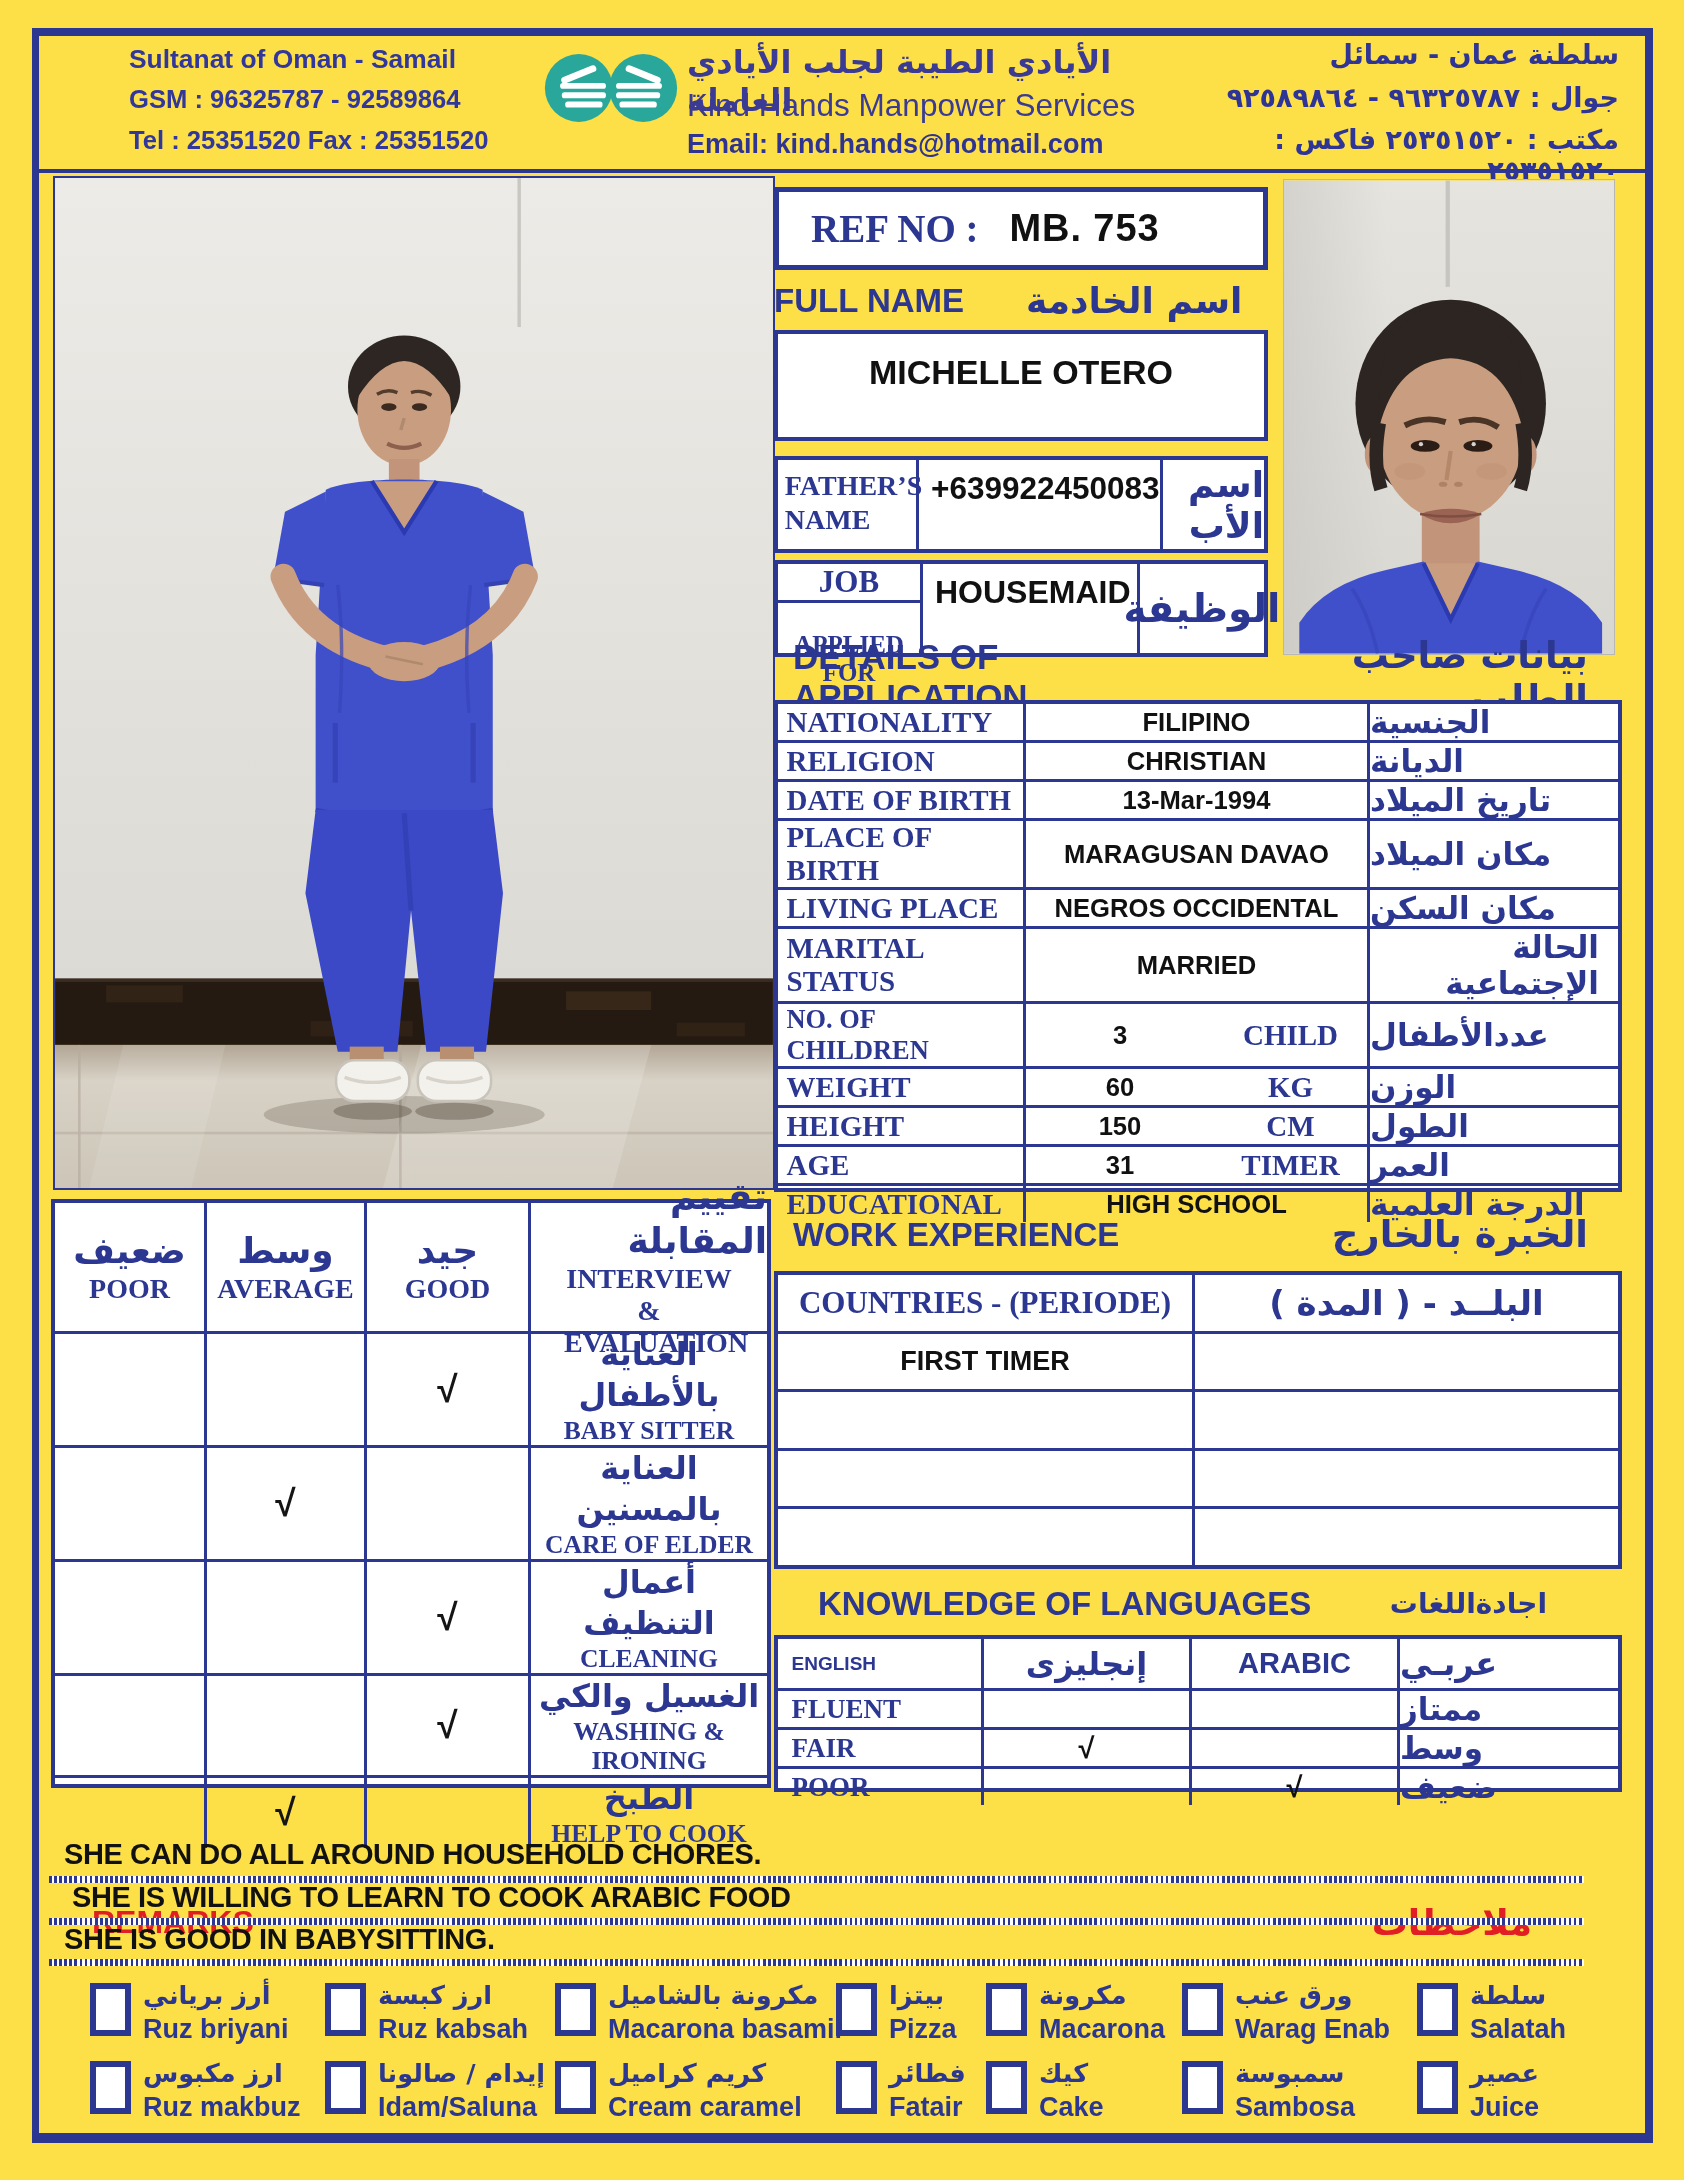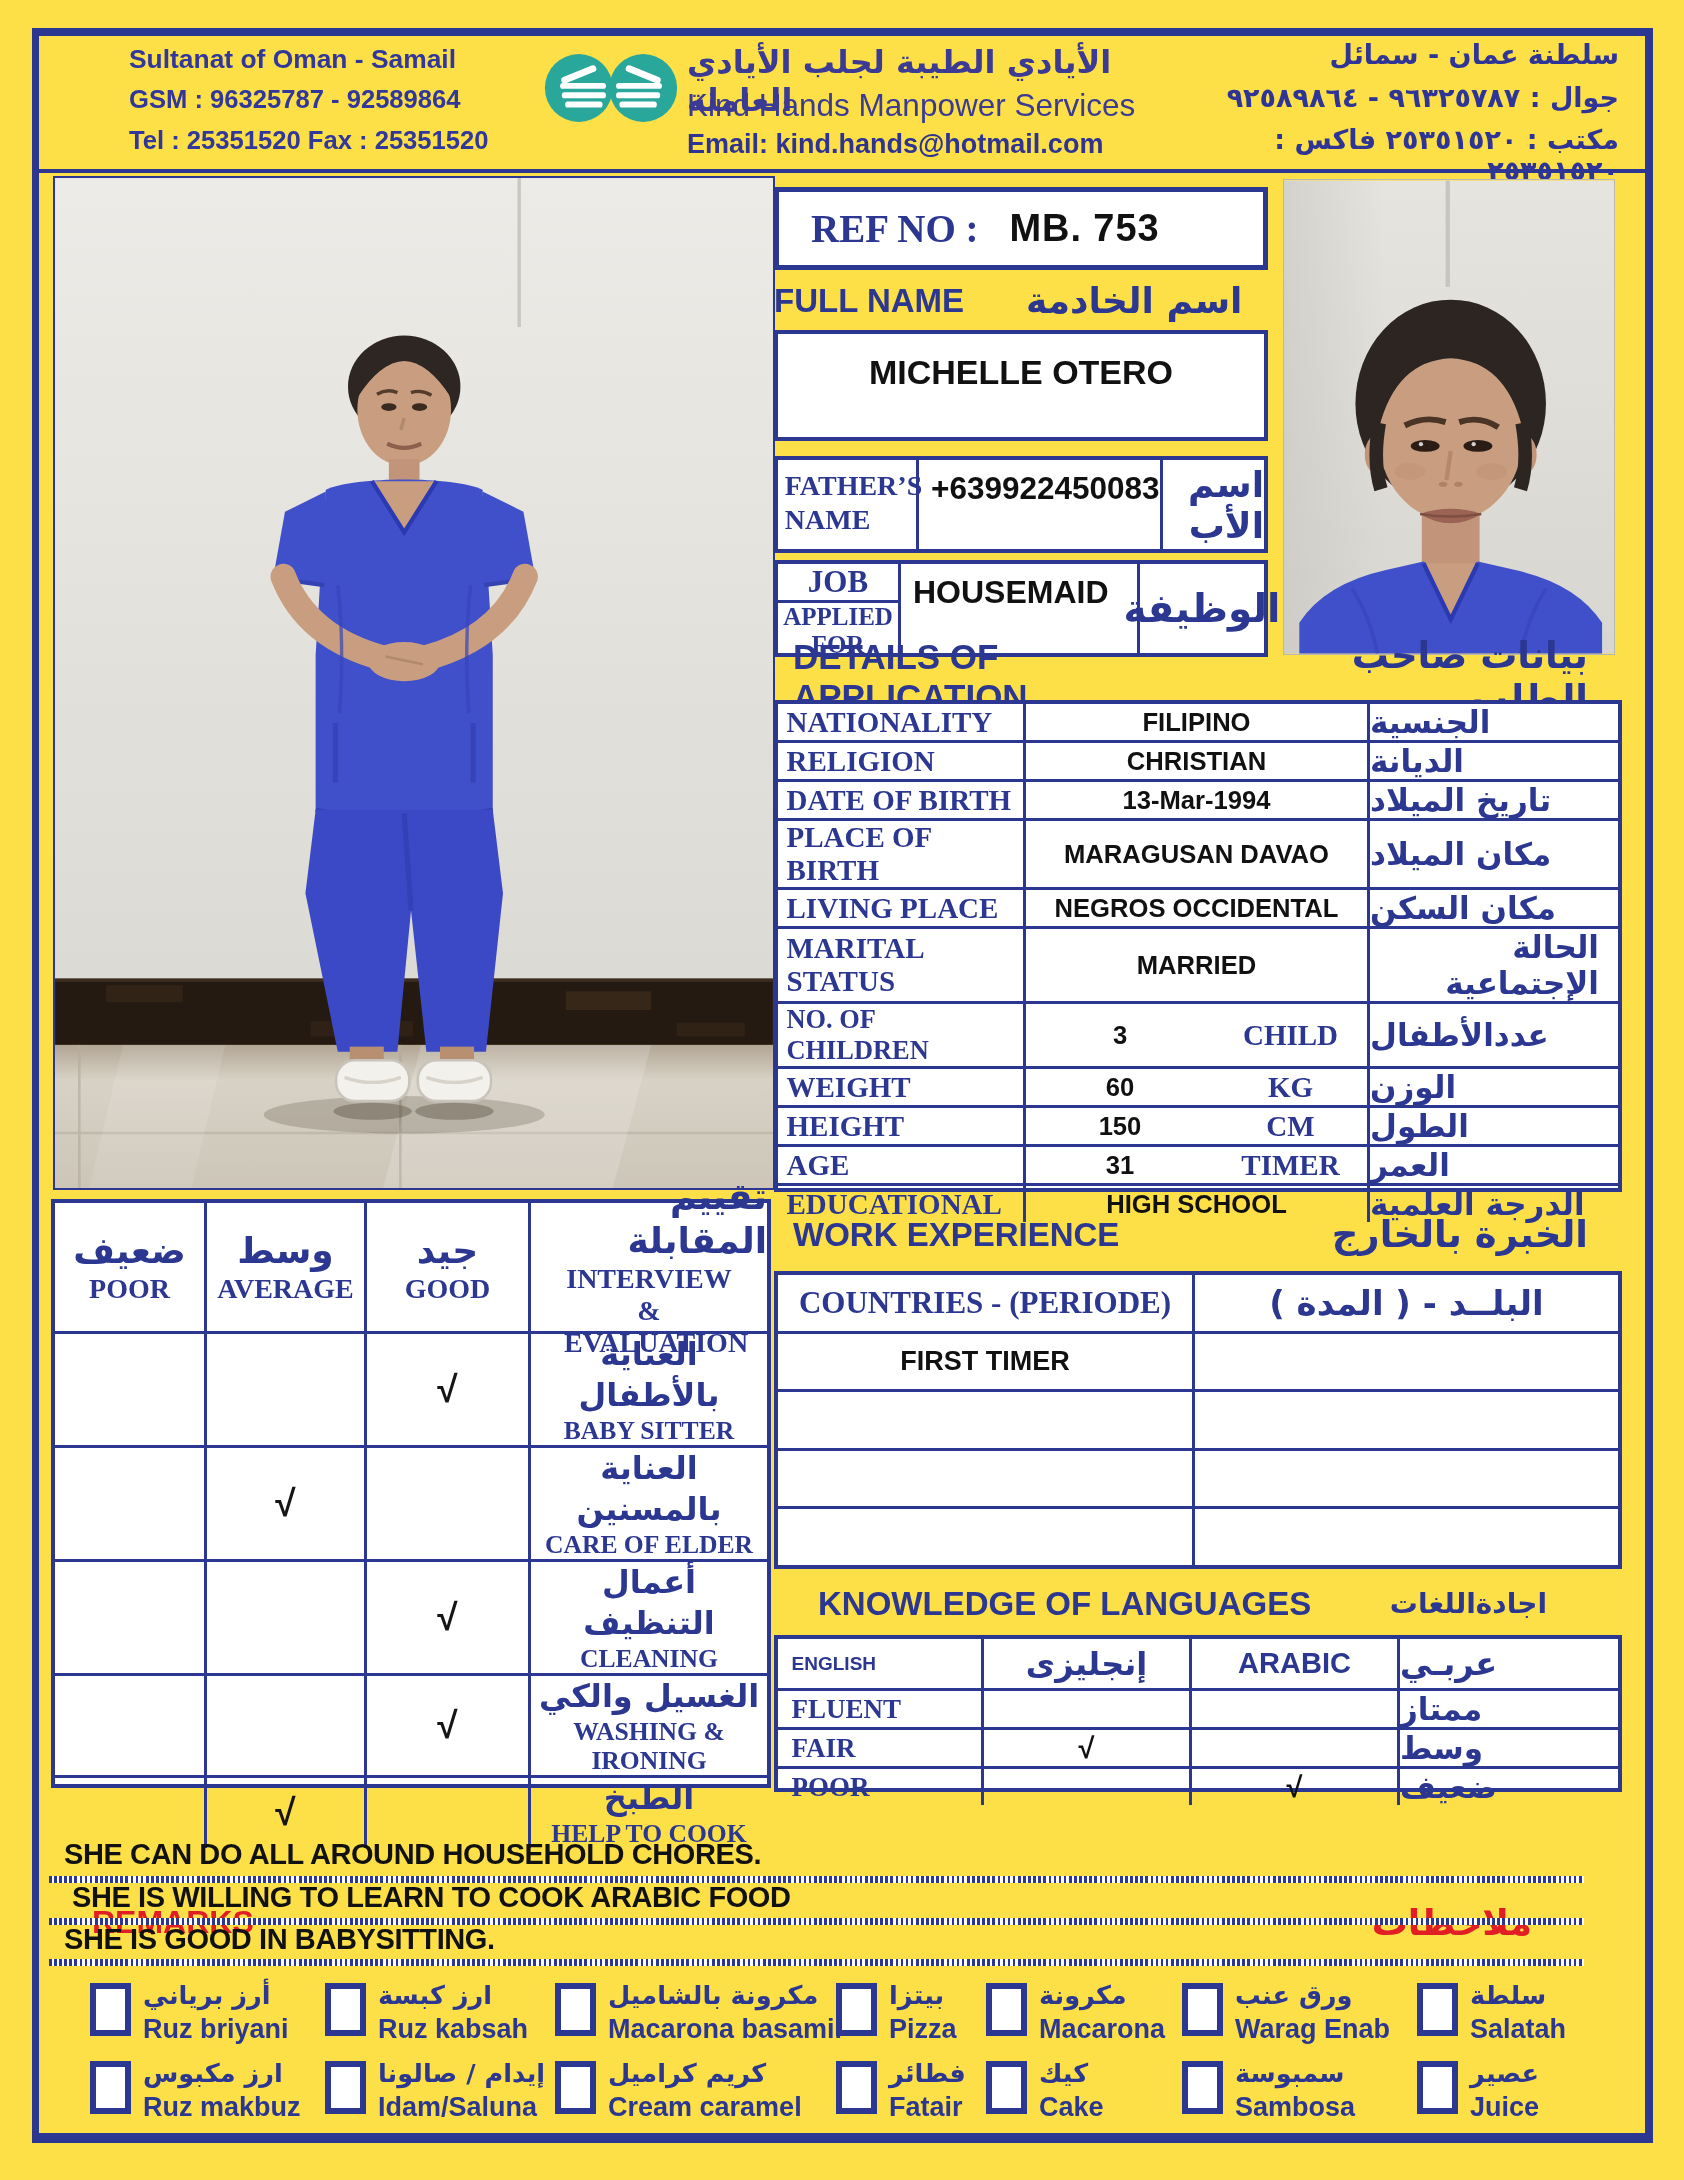--- a/index.html
+++ b/index.html
@@ -210,21 +210,21 @@
     </div>
     <div style="flex:1;border-right:3.4px solid var(--blue);box-sizing:border-box;padding:10.2px 0 0 12px;">
       <span class="b black" style="font-size:31.5px;">+639922450083</span>
     </div>
     <div style="width:124px;display:flex;align-items:center;justify-content:center;">
       <span class="ar b blue" style="font-size:36px;">اسم الأب</span>
     </div>
   </div>
 
   <div class="abs box" style="left:774px;top:560px;width:494px;height:97px;display:flex;">
-    <div style="width:123px;border-right:3.4px solid var(--blue);box-sizing:border-box;display:flex;flex-direction:column;">
+    <div style="width:145px;border-right:3.4px solid var(--blue);box-sizing:border-box;display:flex;flex-direction:column;gap:28px;">
       <div class="serif b blue" style="font-size:31px;text-align:center;flex:1;display:flex;align-items:center;justify-content:center;border-bottom:3.4px solid var(--blue);">JOB</div>
       <div class="serif b blue" style="font-size:25px;text-align:center;flex:1;display:flex;align-items:center;justify-content:center;">APPLIED FOR</div>
     </div>
     <div style="flex:1;border-right:3.4px solid var(--blue);box-sizing:border-box;padding:10.2px 0 0 12px;">
       <span class="b black" style="font-size:32px;">HOUSEMAID</span>
     </div>
     <div style="width:124px;display:flex;align-items:center;justify-content:center;">
       <span class="ar b blue" style="font-size:39px;">الوظيفة</span>
     </div>
   </div>

